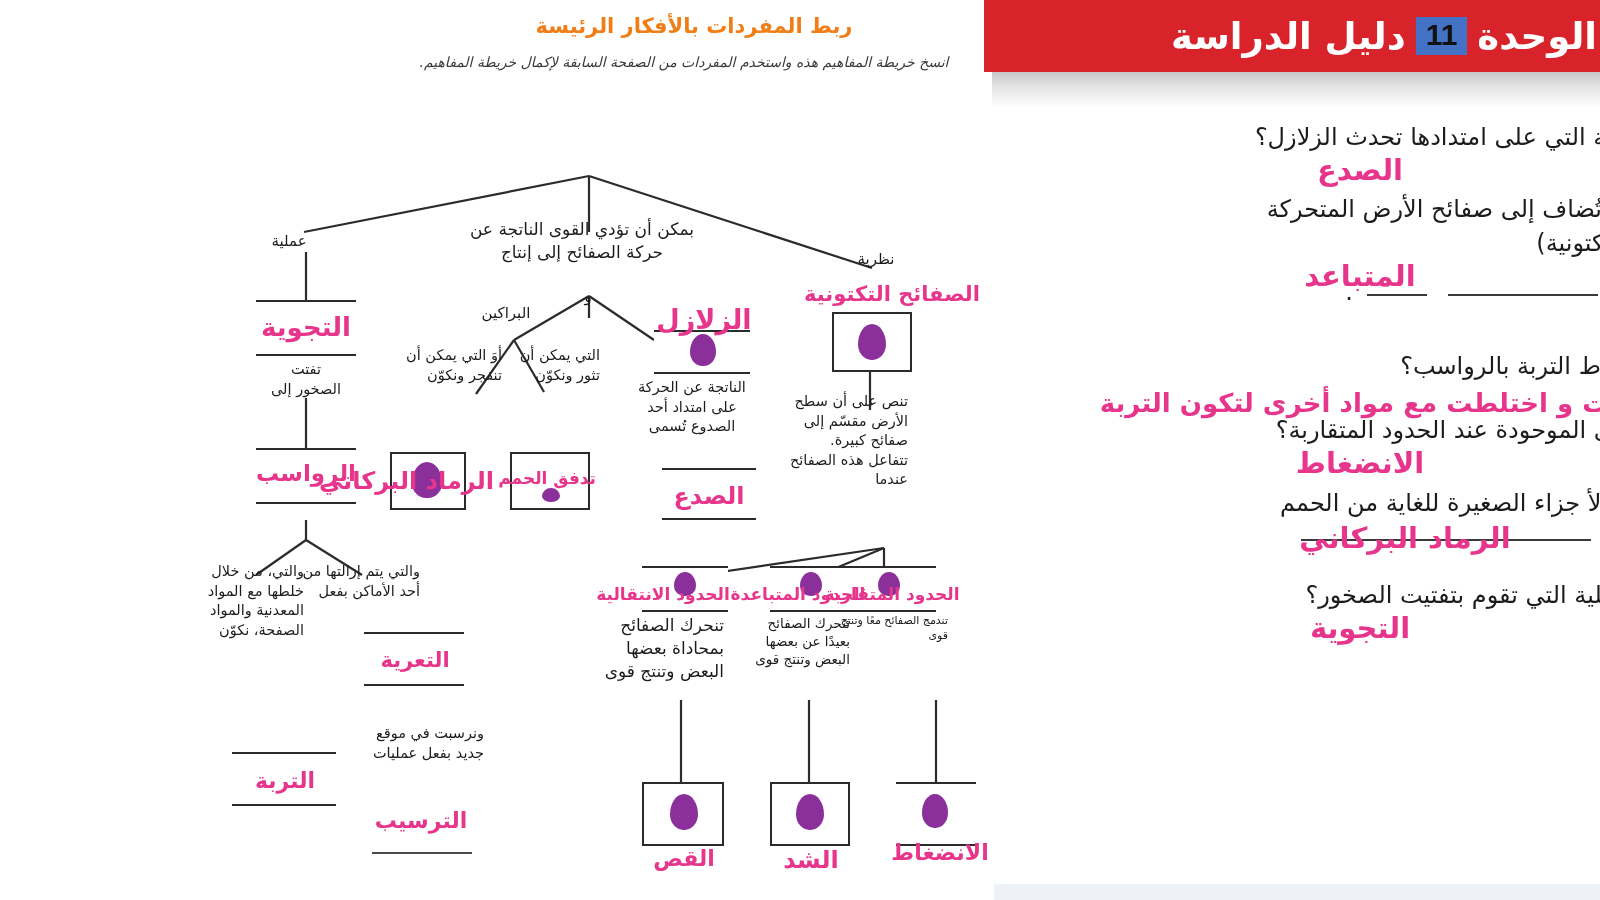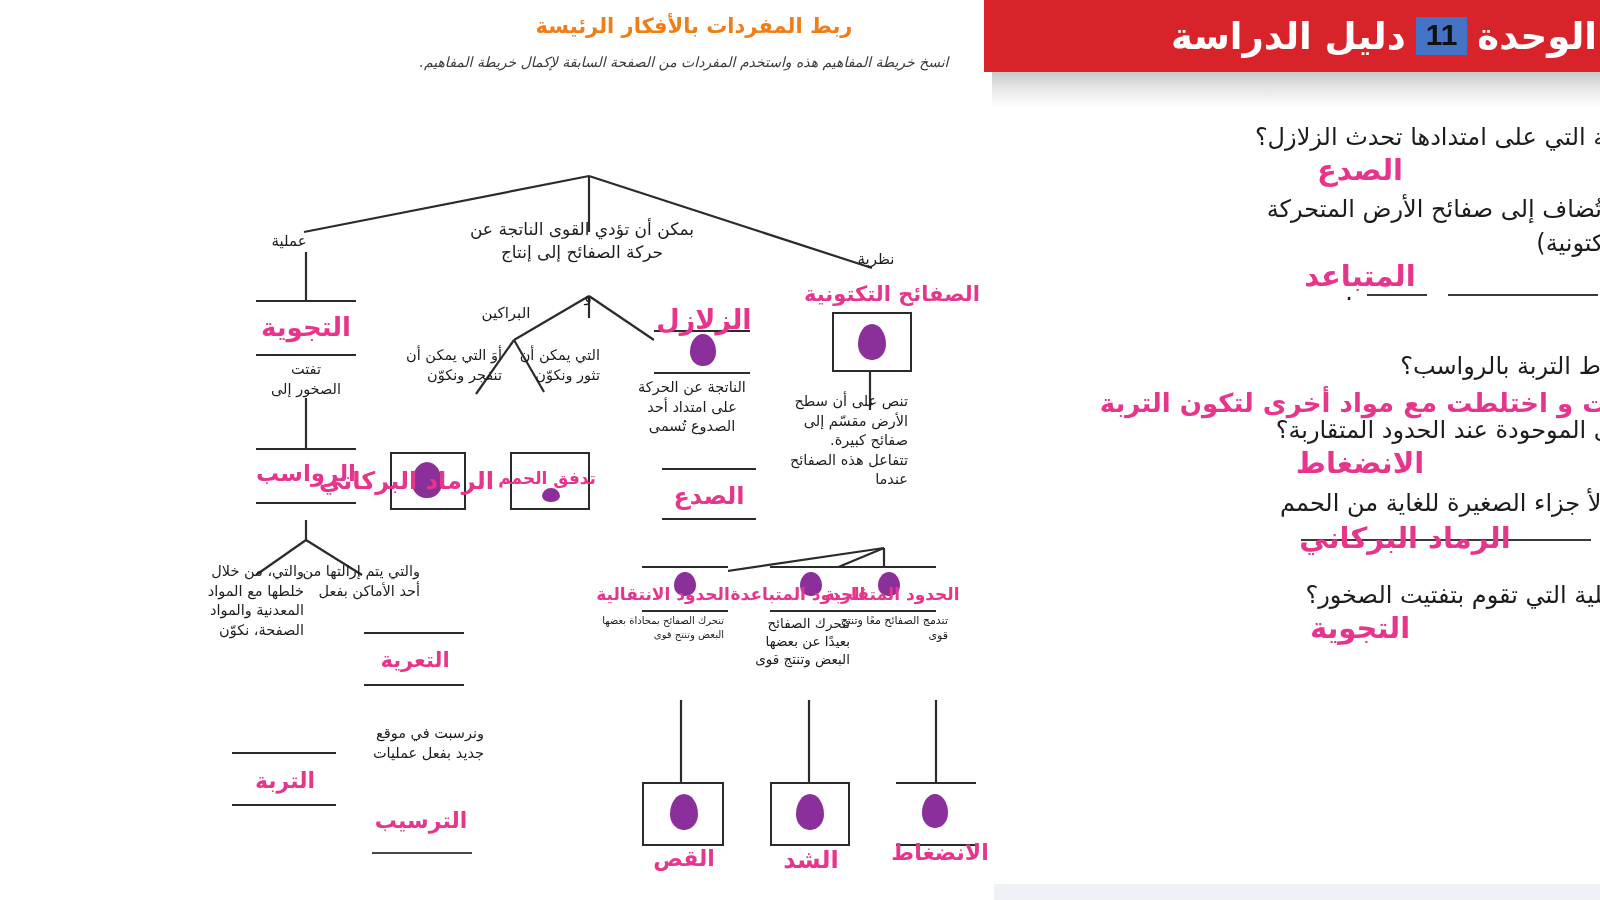--- a/index.html
+++ b/index.html
@@ -223,21 +223,21 @@
     <div class="node-text sm" style="left:652px; top:614px; width:112px; text-align:right; font-size:11px;">تندمج الصفائح معًا وتنتج قوى</div>
 
     <div class="box open-lr" style="left:586px; top:566px; width:84px; height:46px;"></div>
     <div class="blob sm" style="left:616px; top:572px; width:22px; height:24px;"></div>
     <div class="pink-label" style="left:540px; top:584px; width:148px; font-size:17px;">الحدود المتباعدة</div>
     <div class="node-text sm" style="left:556px; top:614px; width:110px; text-align:right; font-size:13.5px;">تنحرك الصفائح بعيدًا عن بعضها البعض وتنتج قوى</div>
 
     <div class="box open-lr" style="left:458px; top:566px; width:86px; height:46px;"></div>
     <div class="blob sm" style="left:490px; top:572px; width:22px; height:24px;"></div>
     <div class="pink-label" style="left:404px; top:584px; width:150px; font-size:17px;">الحدود الانتقالية</div>
-    <div class="node-text sm" style="left:418px; top:614px; width:122px; text-align:right; font-size:10px;">تنحرك الصفائح بمحاداة بعضها البعض وتنتج قوى</div>
+    <div class="node-text sm" style="left:418px; top:614px; width:122px; text-align:right; font-size:17px;">تنحرك الصفائح بمحاداة بعضها البعض وتنتج قوى</div>
 
     <div class="box" style="left:458px; top:782px; width:82px; height:64px;"></div>
     <div class="blob" style="left:486px; top:794px; width:28px; height:36px;"></div>
     <div class="pink-label" style="left:452px; top:846px; width:96px; font-size:22px;">القص</div>
 
     <div class="box" style="left:586px; top:782px; width:80px; height:64px;"></div>
     <div class="blob" style="left:612px; top:794px; width:28px; height:36px;"></div>
     <div class="pink-label" style="left:582px; top:846px; width:90px; font-size:24px;">الشد</div>
 
     <div class="box open-lr" style="left:712px; top:782px; width:80px; height:64px;"></div>

